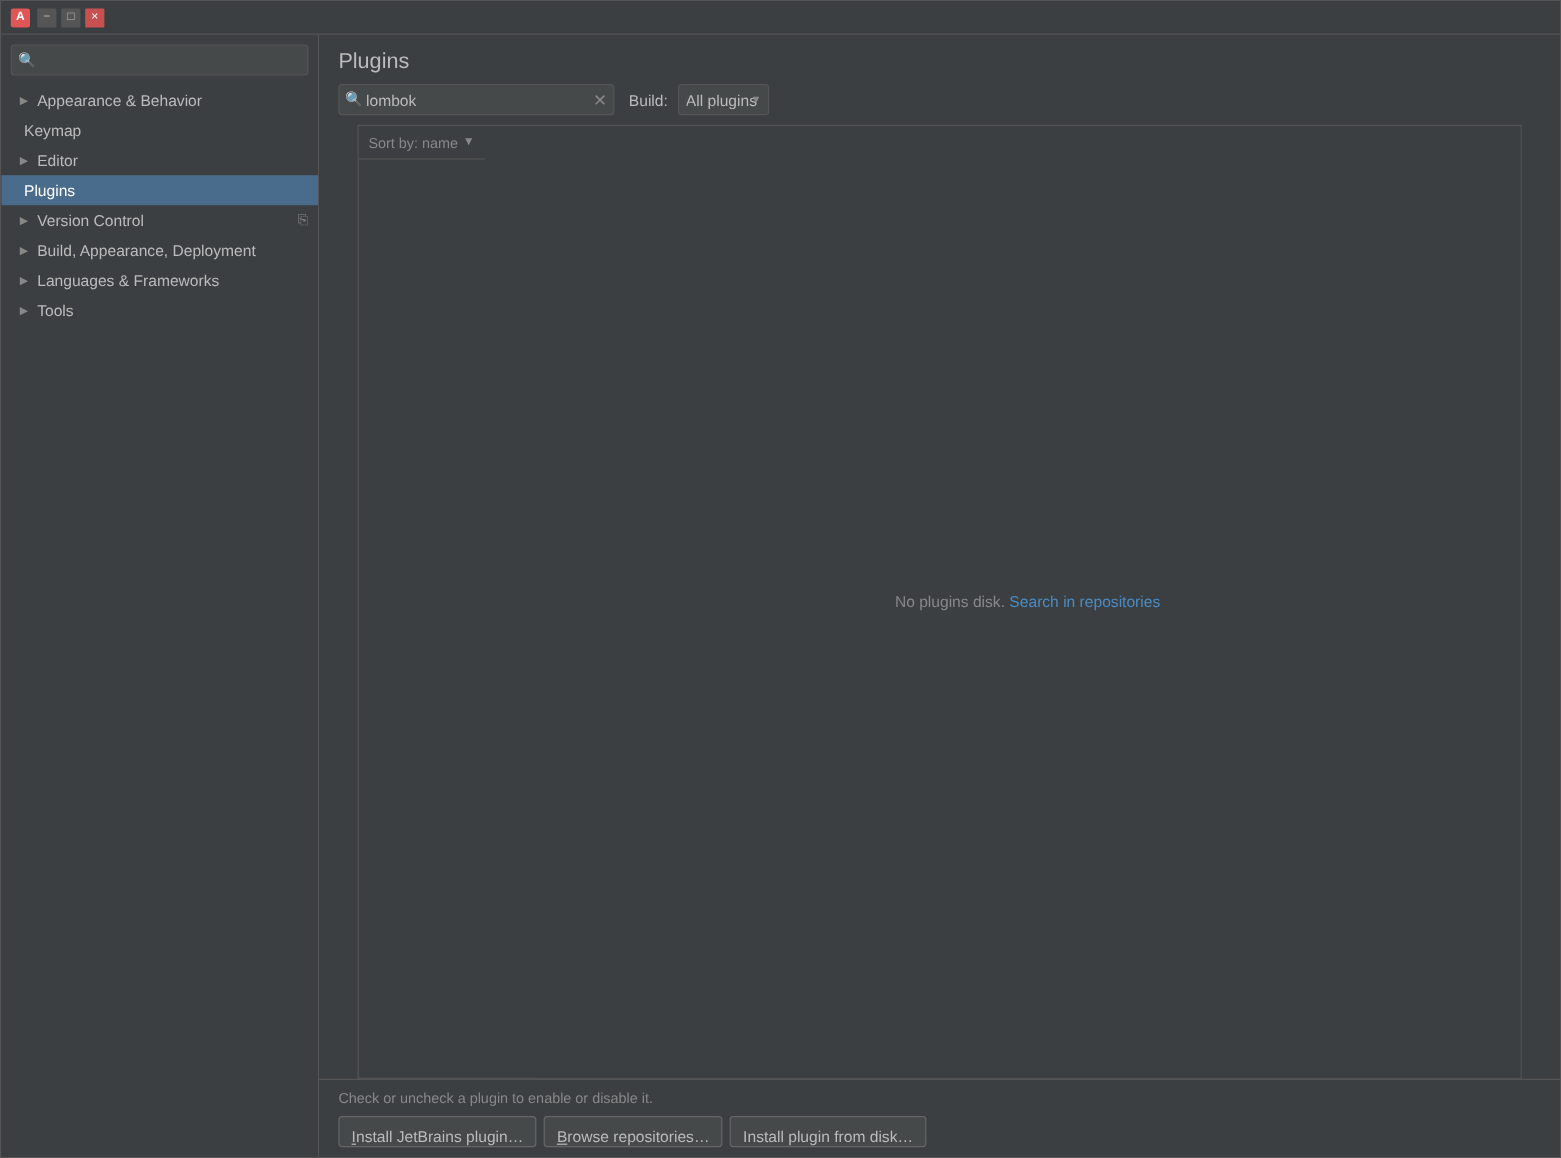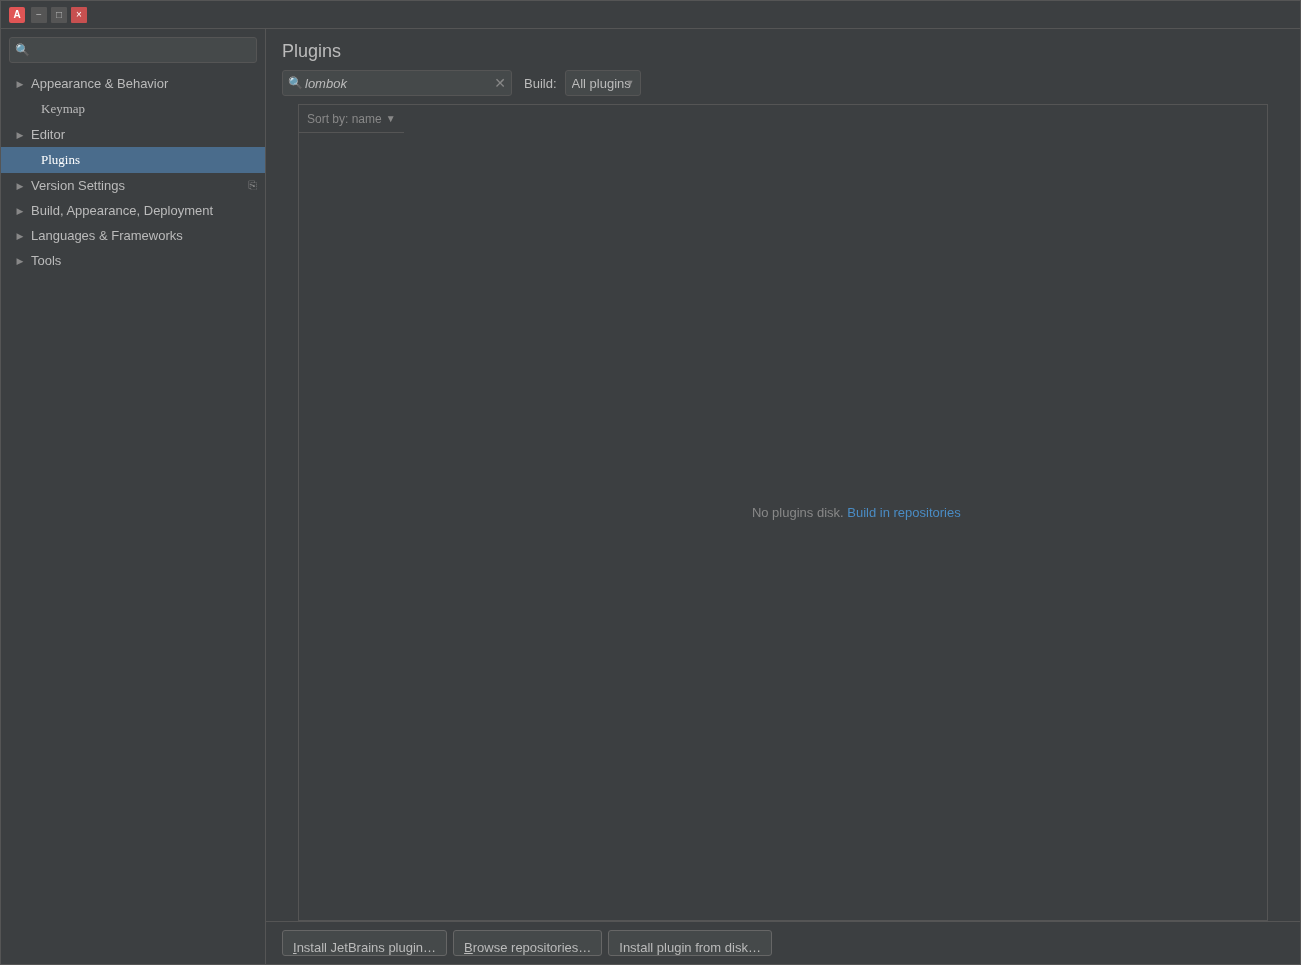--- a/index.html
+++ b/index.html
@@ -151,22 +151,21 @@
       height: 14px;
       margin-right: 4px;
       display: flex;
       align-items: center;
       justify-content: center;
       color: #888;
       font-size: 9px;
     }
 
     .nav-item.indent-1 {
-      padding-left: 40px;
-      font-family: Liberation Serif, serif;
+      padding-left: 19px;
     }
 
     .nav-copy-icon {
       margin-left: auto;
       color: #888;
       font-size: 11px;
     }
 
     
     .main-content {
@@ -206,21 +205,20 @@
     .plugin-search-input {
       height: 26px;
       width: 230px;
       background: #45494a;
       border: 1px solid #555;
       border-radius: 3px;
       color: #bbbbbb;
       padding: 0 28px 0 22px;
       font-size: 13px;
       outline: none;
-      font-style: italic;
     }
 
     .plugin-search-clear {
       position: absolute;
       right: 6px;
       color: #888;
       font-size: 14px;
       cursor: pointer;
       line-height: 1;
     }
@@ -394,21 +392,21 @@
           <span class="arrow">▶</span>
           <span>Editor</span>
         </div>
 
         <div class="nav-item active indent-1">
           <span>Plugins</span>
         </div>
 
         <div class="nav-item">
           <span class="arrow">▶</span>
-          <span>Version Settings</span>
+          <span>Version Control</span>
           <span class="nav-copy-icon">⎘</span>
         </div>
 
         <div class="nav-item">
           <span class="arrow">▶</span>
           <span>Build, Appearance, Deployment</span>
         </div>
 
         <div class="nav-item">
           <span class="arrow">▶</span>
@@ -449,26 +447,27 @@
 
       <div class="plugins-list-area">
         <div class="plugins-sort-bar">
           <span>Sort by: name</span>
           <span class="sort-arrow">▼</span>
         </div>
 
         <div class="plugins-list-content">
           <div class="no-plugins-msg">
             <span>No plugins disk.</span>
-            <a href="#">Build in repositories</a>
+            <a href="#">Search in repositories</a>
           </div>
         </div>
       </div>
 
       <div class="plugins-footer">
+        <div class="footer-note">Check or uncheck a plugin to enable or disable it.</div>
         <div class="footer-buttons">
           <button class="footer-btn">
             <span><span class="underline">I</span>nstall JetBrains plugin…</span>
           </button>
           <button class="footer-btn">
             <span><span class="underline">B</span>rowse repositories…</span>
           </button>
           <button class="footer-btn">
             <span>Install plugin from disk…</span>
           </button>

